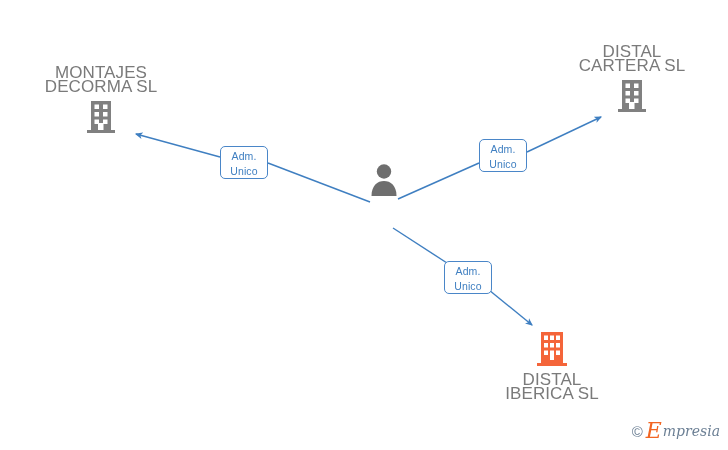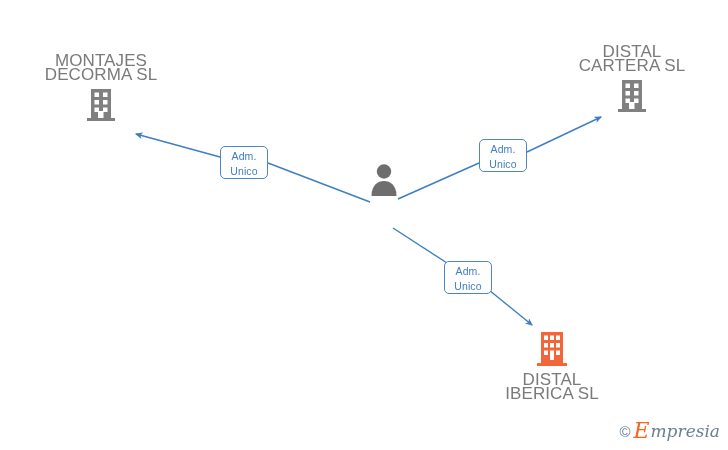--- a/index.html
+++ b/index.html
@@ -74,21 +74,21 @@
     font-family: "DejaVu Serif", serif;
     font-style: italic;
     font-size: 22px;
     color: #f26522;
     line-height: 1;
     margin-right: -2px;
   }
   .wm-rest {
     font-family: "DejaVu Serif", serif;
     font-style: italic;
-    font-size: 17px;
+    font-size: 14px;
     color: #6b7f94;
     line-height: 1;
   }
 </style>
 </head>
 <body>
 
 <div id="canvas">
 
   <svg id="edges" viewBox="0 0 728 450">
@@ -101,21 +101,21 @@
     <line x1="370" y1="202" x2="268" y2="163" stroke="#3f7fc1" stroke-width="1.4"></line>
     <line x1="220" y1="157" x2="136" y2="134" stroke="#3f7fc1" stroke-width="1.4" marker-end="url(#arrow)"></line>
 
     <line x1="398" y1="199" x2="479" y2="163" stroke="#3f7fc1" stroke-width="1.4"></line>
     <line x1="527" y1="152" x2="601" y2="117" stroke="#3f7fc1" stroke-width="1.4" marker-end="url(#arrow)"></line>
 
     <line x1="393" y1="228" x2="447" y2="263" stroke="#3f7fc1" stroke-width="1.4"></line>
     <line x1="489" y1="290" x2="532" y2="325" stroke="#3f7fc1" stroke-width="1.4" marker-end="url(#arrow)"></line>
   </svg>
 
-  <div class="node" style="left:37px; top:54px; width:128px;">
+  <div class="node" style="left:37px; top:66px; width:128px;">
     <div class="node-label">MONTAJES
 DECORMA SL</div>
     <svg class="icon-wrap" width="30" height="36" viewBox="0 0 30 36" style="margin-top:6px;">
       <rect x="5" y="2" width="20" height="30" fill="#808080"></rect>
       <rect x="8.5" y="5.5" width="4.5" height="4.5" fill="#ffffff"></rect>
       <rect x="17" y="5.5" width="4.5" height="4.5" fill="#ffffff"></rect>
       <rect x="8.5" y="13" width="4.5" height="4.5" fill="#ffffff"></rect>
       <rect x="17" y="13" width="4.5" height="4.5" fill="#ffffff"></rect>
       <rect x="8.5" y="20.5" width="4.5" height="4.5" fill="#ffffff"></rect>
       <rect x="17" y="20.5" width="4.5" height="4.5" fill="#ffffff"></rect>

